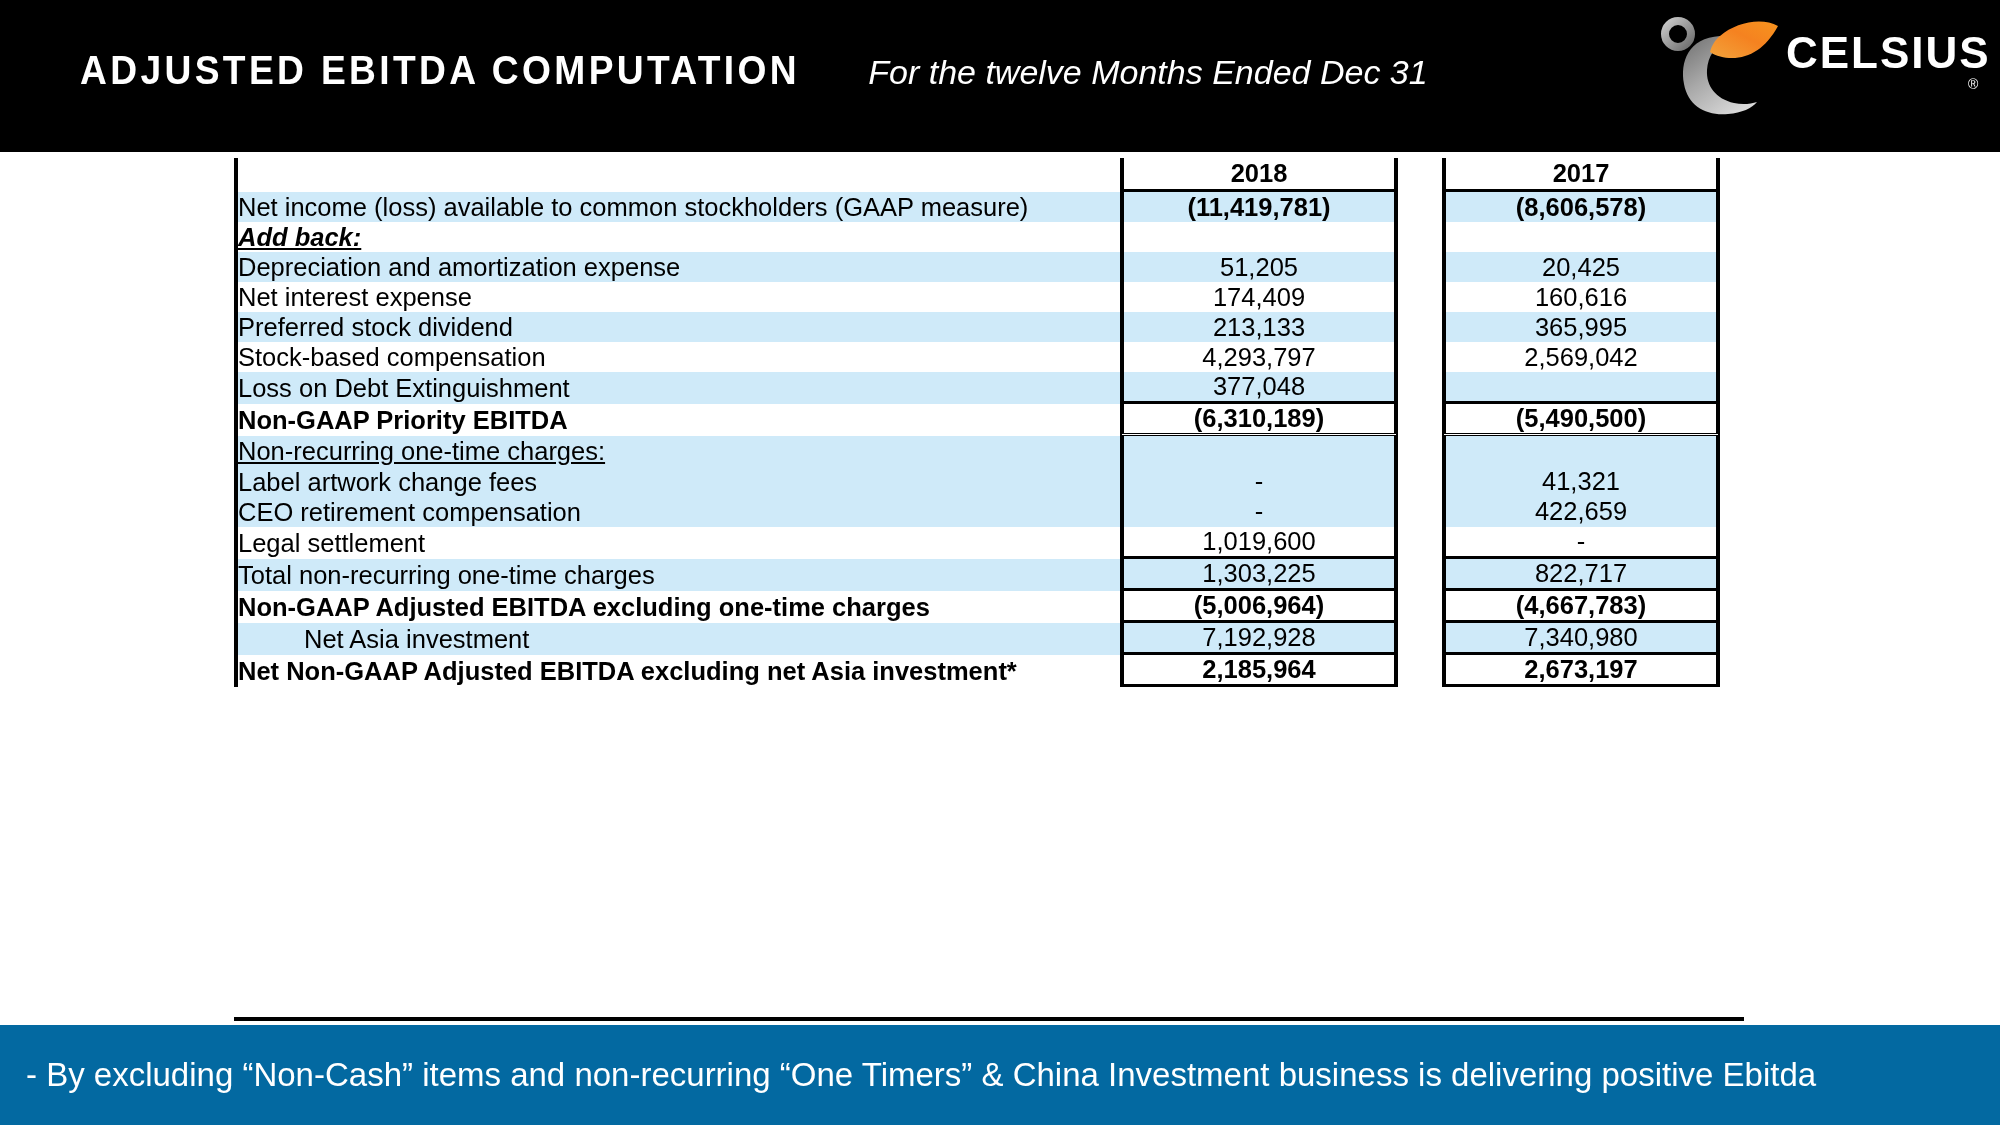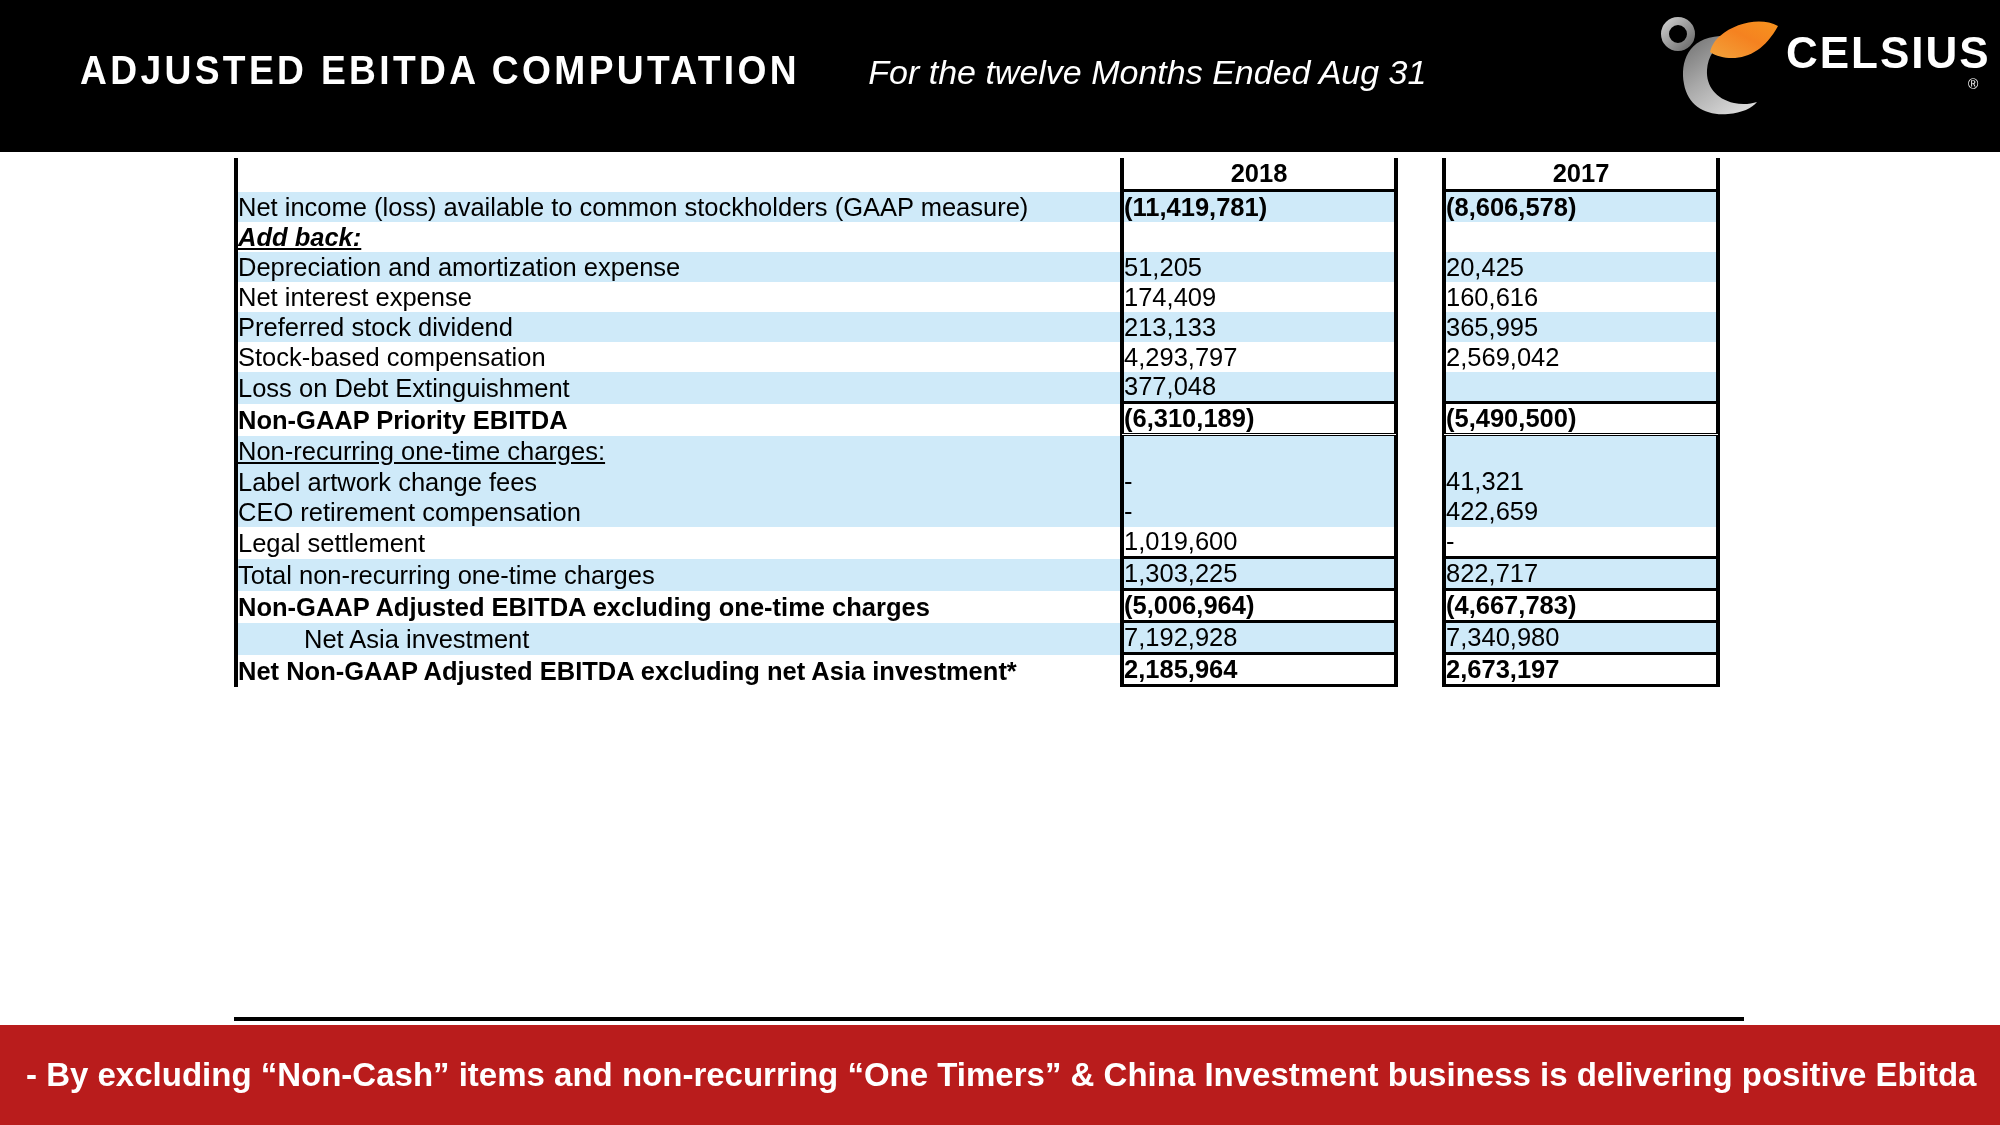--- a/index.html
+++ b/index.html
@@ -52,21 +52,21 @@
   td.lbl{
     width:886px; padding:4px 8px 4px 38px; line-height:1.18;
     border-left:4px solid #000;
   }
   td.lbl.hdr{ height:34px; padding-top:0; padding-bottom:0; }
   
   td.gap{ width:44px; background:#fff; border:none; }
 
   
   td.val{
-    width:278px; text-align:left; padding:4px 14px 4px 8px;
+    width:278px; text-align:center; padding:4px 14px 4px 8px;
     white-space:nowrap;
   }
   td.val.ctr{ text-align:center; }
 
   
   td.val.lft{ border-left:4px solid #000; }
   td.val.rgt{ border-right:4px solid #000; }
   td.botline{ border-bottom:3px solid #000; }
   td.dbl{ border-bottom:3px double #000; }
 
@@ -80,34 +80,34 @@
   .u{ text-decoration:underline; }
   .ind{ padding-left:66px !important; }
 
   
   #frame-top{ position:absolute; left:234px; top:6px; width:886px; height:4px; background:#000; }
   #frame-bottom{ position:absolute; left:234px; top:865px; width:1510px; height:4px; background:#000; }
 
   
   #footer{
     position:absolute; left:0; top:1025px; width:2000px; height:100px;
-    background:#b91c1c; display:flex; align-items:center;font-weight:bold;
+    background:#0369a1; display:flex; align-items:center;
   }
   #footer-text{
     color:#fff; font-size:33px; margin-left:26px; white-space:nowrap;
     font-family:"Liberation Sans", sans-serif;
   }
 </style>
 </head>
 <body>
 
 <div id="header">
   <div id="title-wrap">
     <span id="page-title">ADJUSTED EBITDA COMPUTATION</span>
-    <span id="page-subtitle">For the twelve Months Ended Aug 31</span>
+    <span id="page-subtitle">For the twelve Months Ended Dec 31</span>
   </div>
 
   <div id="logo">
     <div id="logo-mark">
       <svg width="130" height="104" viewBox="0 0 130 104" xmlns="http://www.w3.org/2000/svg">
         <defs>
           <linearGradient id="gOr" x1="0" y1="1" x2="1" y2="0">
             <stop offset="0" stop-color="#F2A33C"></stop>
             <stop offset="0.55" stop-color="#F58220"></stop>
             <stop offset="1" stop-color="#F7941E"></stop>

